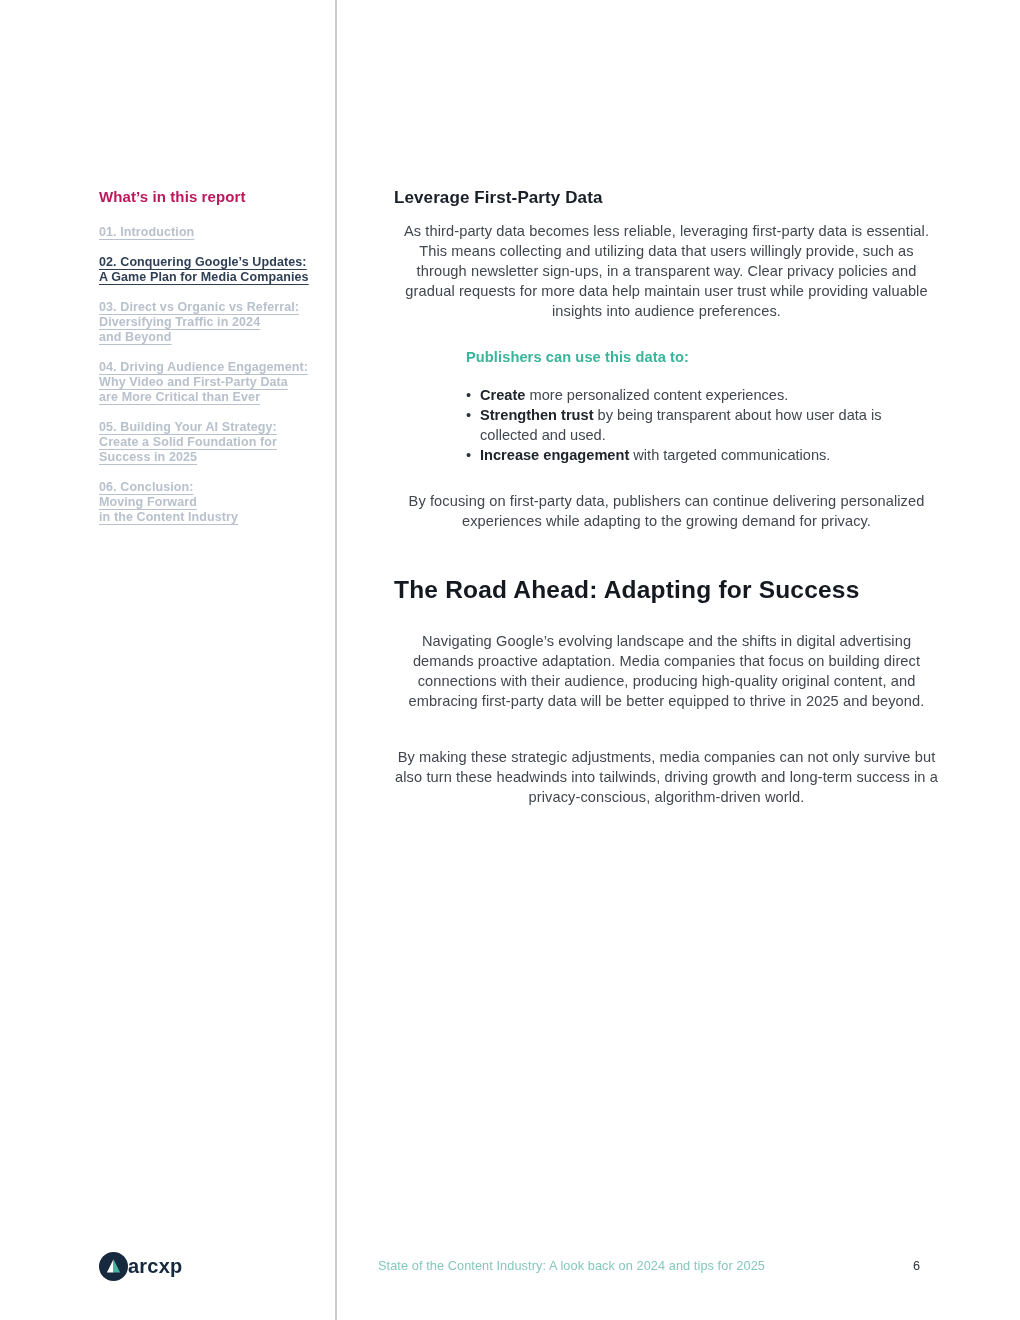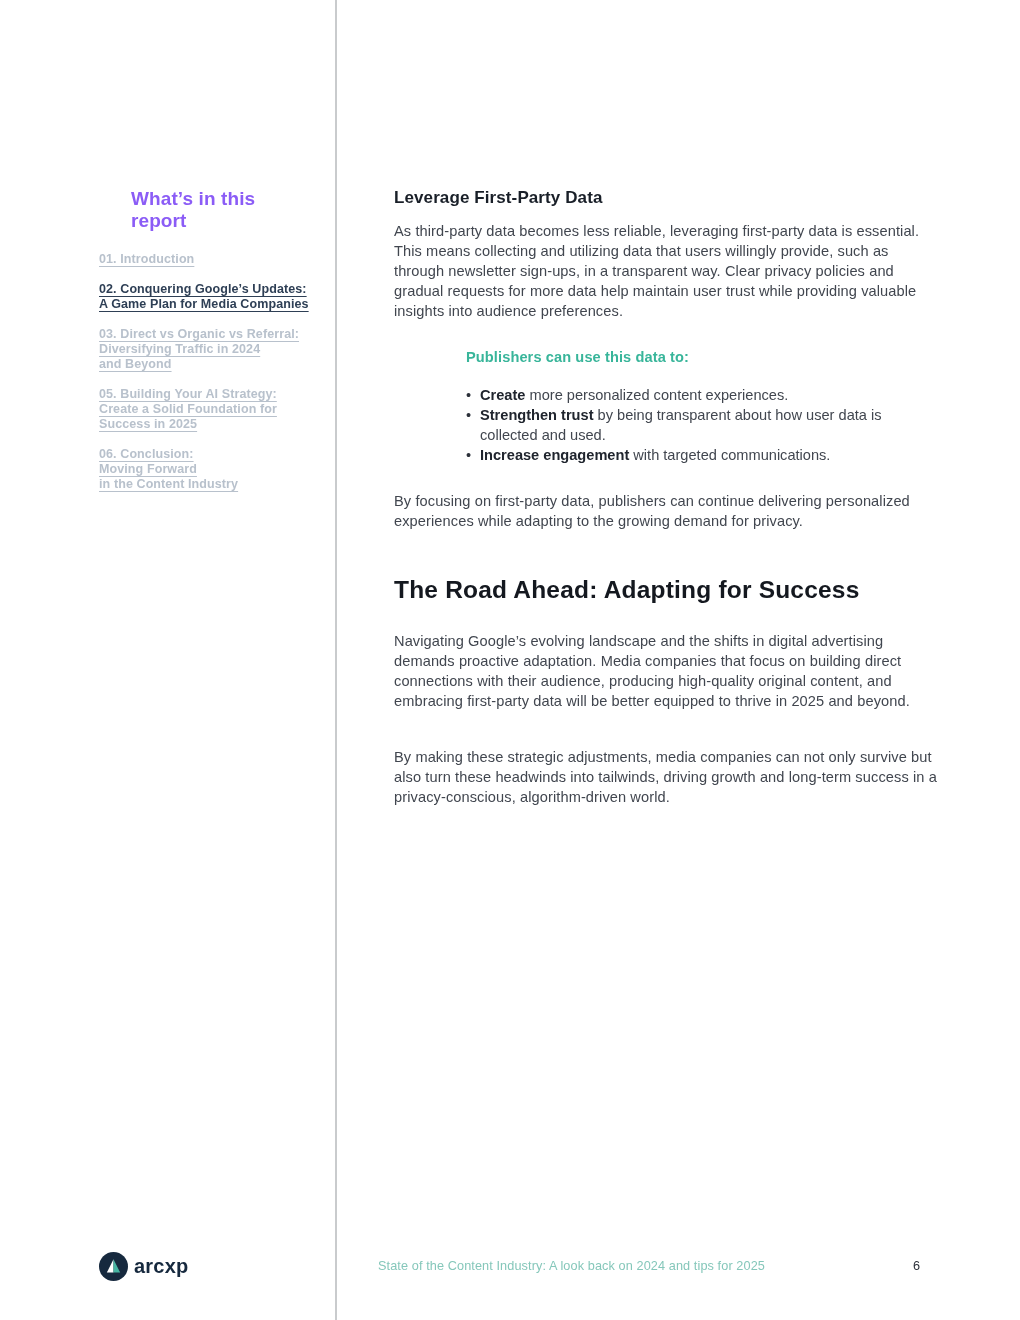--- a/index.html
+++ b/index.html
@@ -19,26 +19,25 @@
     background: #c9cbcd;
   }
 
   
   .sidebar {
     position: absolute;
     left: 99px; top: 188px;
     width: 210px;
   }
   .sidebar-heading {
-    font-size: 19px;
-    font-weight: bold;
-    color: #8b5cf6;
+    font-size: 15px;
+    font-weight: bold;
+    color: #be185d;
     margin-bottom: 20px;
     letter-spacing: 0.1px;
-    margin-left: 32px;
   }
   .toc-item {
     display: block;
     font-size: 12.5px;
     font-weight: bold;
     line-height: 15px;
     margin-bottom: 15px;
     text-decoration: underline;
     text-underline-offset: 2.5px;
     white-space: pre-line;
@@ -60,20 +59,21 @@
     font-weight: bold;
     color: #191f28;
     letter-spacing: 0.1px;
   }
   .body-para {
     margin-top: 13px;
     font-size: 14.6px;
     line-height: 20px;
     color: #41464f;
     letter-spacing: 0.1px;
+    text-align: center;
   }
   .callout {
     margin-top: 28px;
     margin-left: 72px;
     font-size: 14.6px;
     font-weight: bold;
     color: #38b59a;
     letter-spacing: 0.1px;
   }
   ul.bullets {
@@ -107,21 +107,21 @@
   }
   .para-road-1 { margin-top: 26px; }
   .para-road-2 { margin-top: 36px; }
 
   
   .footer-logo {
     position: absolute;
     left: 99px; top: 1252px;
     display: flex;
     align-items: center;
-    gap: 6px;
+    gap: 0;
   }
   .footer-logo .wordmark {
     font-size: 20px;
     font-weight: bold;
     color: #16293e;
     letter-spacing: 0.2px;
   }
   .footer-title {
     position: absolute;
     left: 378px; top: 1259px;
@@ -144,20 +144,23 @@
   <div class="divider"></div>
 
   <nav class="sidebar">
     <div class="sidebar-heading">What’s in this report</div>
     <a class="toc-item muted">01. Introduction</a>
     <a class="toc-item active">02. Conquering Google’s Updates:
 A Game Plan for Media Companies</a>
     <a class="toc-item muted">03. Direct vs Organic vs Referral:
 Diversifying Traffic in 2024
 and Beyond</a>
+    <a class="toc-item muted">04. Driving Audience Engagement:
+Why Video and First-Party Data
+are More Critical than Ever</a>
     <a class="toc-item muted">05. Building Your AI Strategy:
 Create a Solid Foundation for
 Success in 2025</a>
     <a class="toc-item muted">06. Conclusion:
 Moving Forward
 in the Content Industry</a>
   </nav>
 
   <main class="main">
     <h3 class="section-heading">Leverage First-Party Data</h3>

